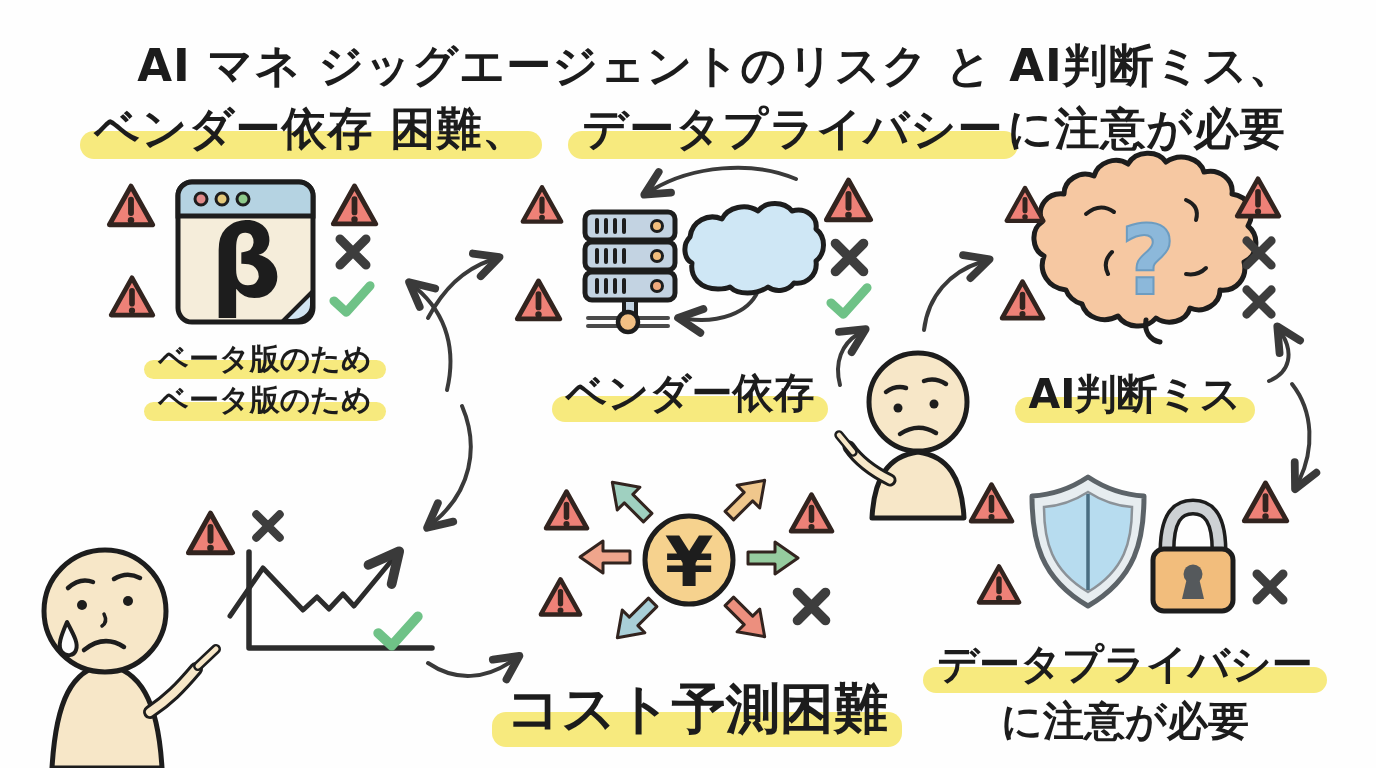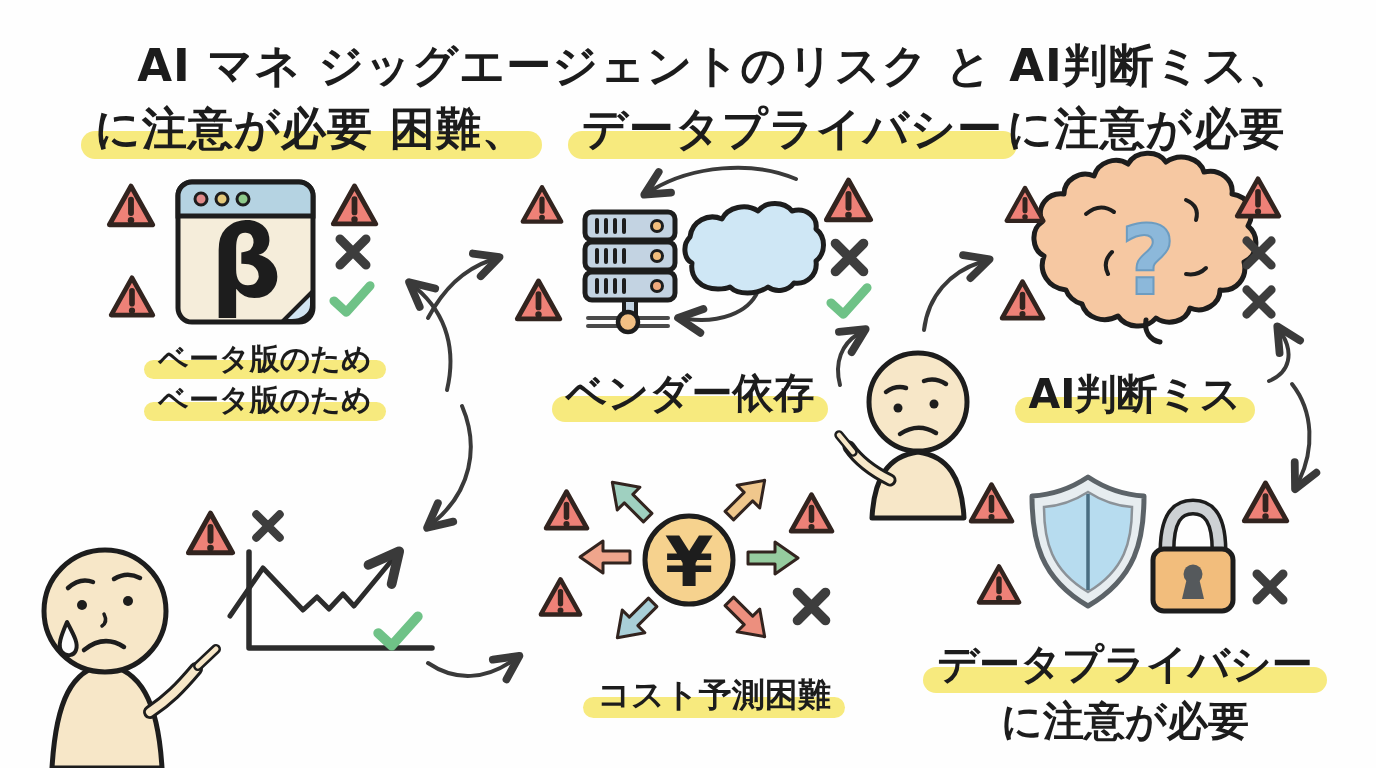--- a/index.html
+++ b/index.html
@@ -186,37 +186,37 @@
     <use href="#sym-warn" x="966" y="477" width="51" height="51"></use>
     <use href="#sym-warn" x="974" y="559" width="50" height="50"></use>
     <use href="#sym-warn" x="1239" y="475" width="53" height="53"></use>
     <use href="#sym-x" x="1250" y="567" width="40" height="40"></use>
   </svg>
 
   <div class="txt title-line" style="top:36px;padding-left:28px;">
     <span>AI マネ ジッグエージェントのリスク と AI判断ミス、</span>
   </div>
   <div class="txt title-line" style="top:99px;">
-    <span class="hl">に注意が必要 困難、</span><span>　</span><span class="hl">データプライバシー</span><span>に注意が必要</span>
+    <span class="hl">ベンダー依存 困難、</span><span>　</span><span class="hl">データプライバシー</span><span>に注意が必要</span>
   </div>
 
   <div class="txt label" style="left:70px;top:338px;width:390px;font-size:30px;">
     <span class="hl">ベータ版のため</span><br>
     <span class="hl">ベータ版のため</span>
   </div>
 
   <div class="txt label" style="left:520px;top:365px;width:340px;font-size:41px;">
     <span class="hl">ベンダー依存</span>
   </div>
 
   <div class="txt label" style="left:985px;top:366px;width:300px;font-size:41px;">
     <span class="hl">AI判断ミス</span>
   </div>
 
-  <div class="txt label" style="left:529px;top:672px;width:370px;font-size:33px;">
+  <div class="txt label" style="left:502px;top:672px;width:370px;font-size:54px;">
     <span class="hl">コスト予測困難</span>
   </div>
 
   <div class="txt label" style="left:895px;top:636px;width:460px;font-size:41px;">
     <span class="hl">データプライバシー</span><br>
     <span>に注意が必要</span>
   </div>
 
 </div>
 

